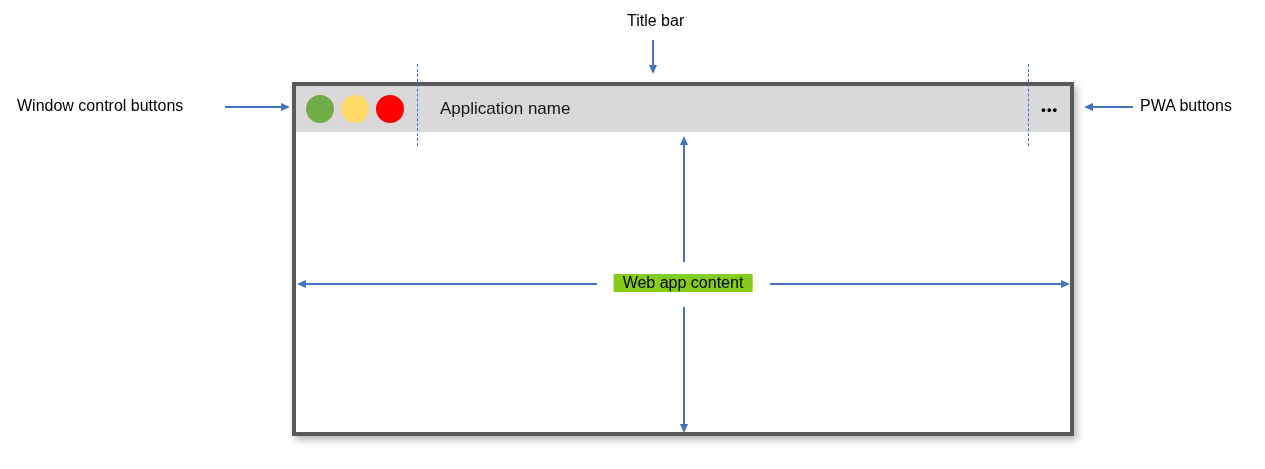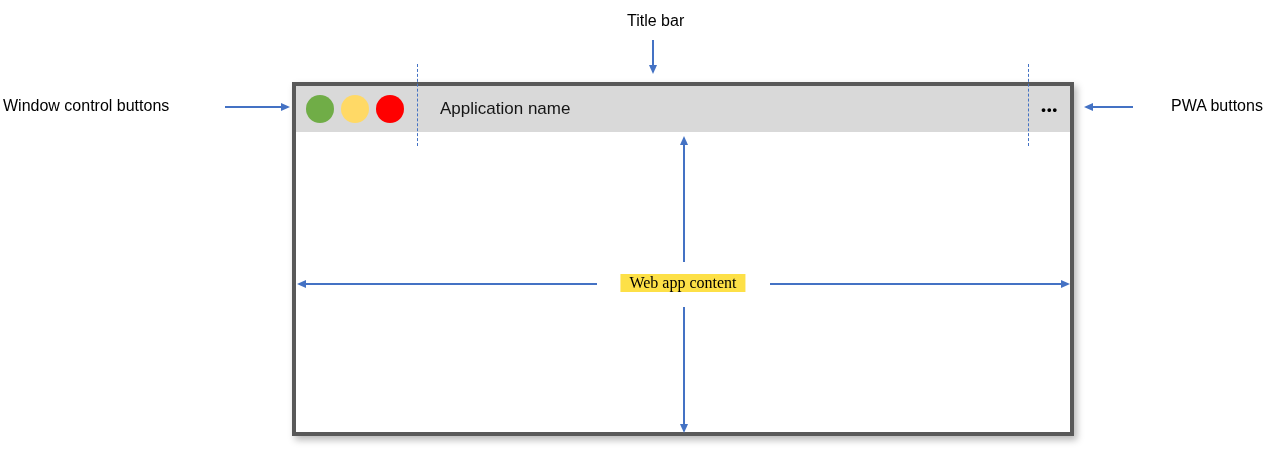--- a/index.html
+++ b/index.html
@@ -41,23 +41,23 @@
   .dashed-guide{
     position:absolute;top:64px;height:82px;width:0;
     border-left:1px dashed var(--accent);
   }
   .dashed-guide.left{left:417px;}
   .dashed-guide.right{left:1028px;}
 
   
   .anno{position:absolute;font-size:16px;color:#000;white-space:nowrap;}
   .anno-titlebar{left:618px;top:12px;margin-left:9px;}
-  .anno-controls{left:3px;top:97px;text-align:right;}
-  .anno-pwa{left:1140px;top:97px;margin-left:31px;}
-  .anno-content{left:683px;top:274px;transform:translateX(-50%);background:#fde047;padding:0 9px;font-family:Liberation Serif, serif;}
+  .anno-controls{left:17px;top:97px;text-align:right;}
+  .anno-pwa{left:1140px;top:97px;}
+  .anno-content{left:683px;top:274px;transform:translateX(-50%);background:#84cc16;padding:0 9px;}
 
   
   svg.overlay{position:absolute;left:0;top:0;width:1265px;height:469px;pointer-events:none;}
   svg.overlay line{stroke:var(--accent);stroke-width:2;}
 </style>
 </head>
 <body>
 
 <div class="canvas">
 

